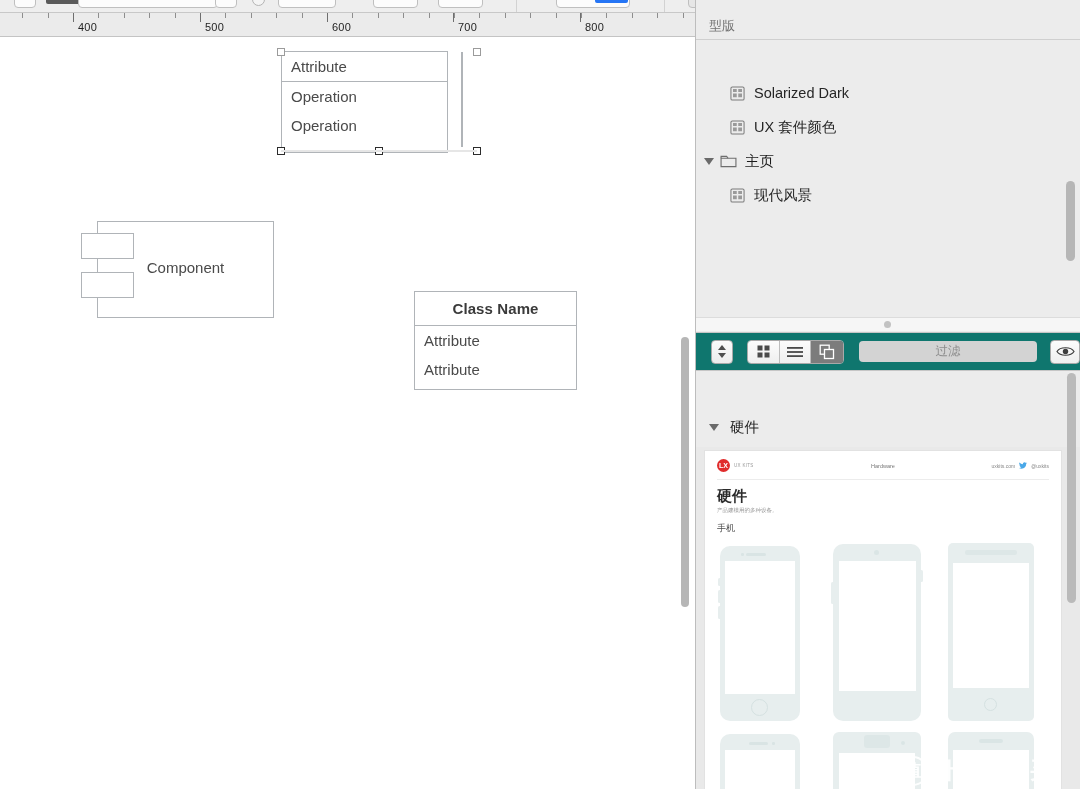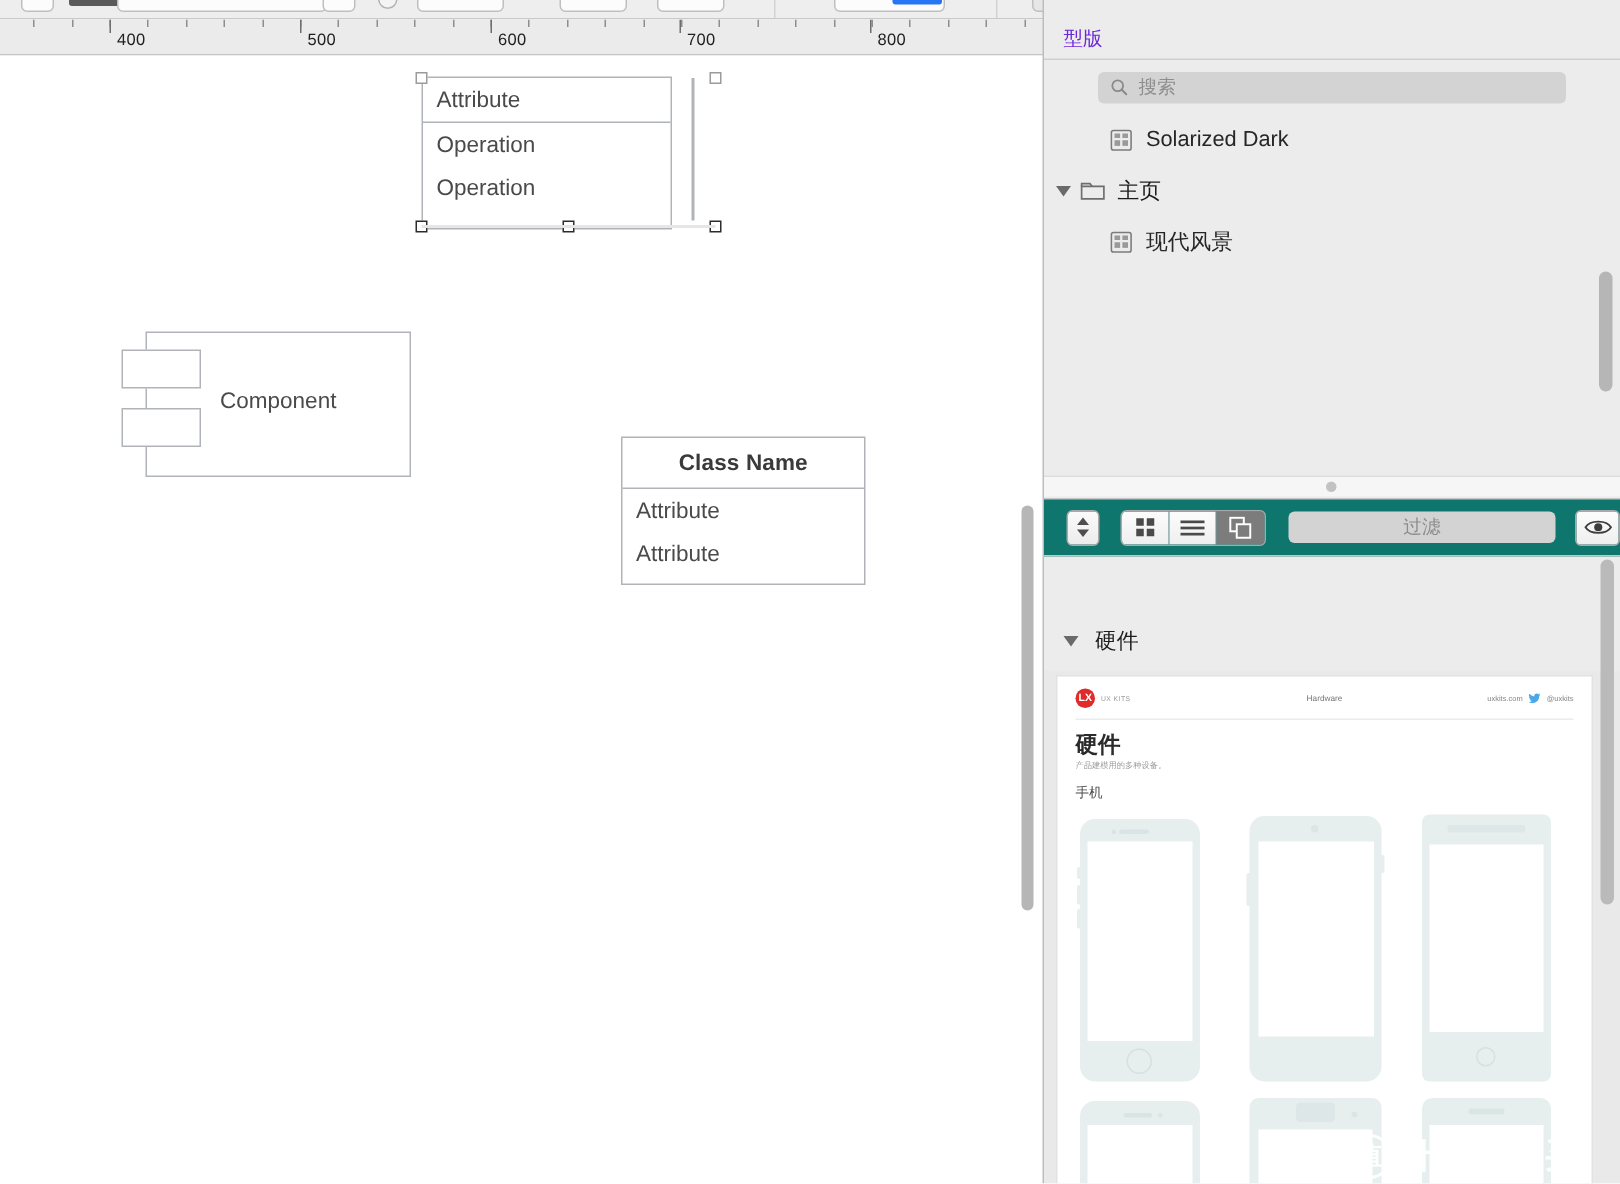--- a/index.html
+++ b/index.html
@@ -131,39 +131,39 @@
   .right-pane {
     position: absolute; left: 696px; top: 0; width: 384px; height: 789px;
     background: #ececec;
   }
   .rp-header {
     position: absolute; left: 0; top: 13px; width: 384px; height: 27px;
     background: #ececec; border-bottom: 1px solid #cfcfcf;
     display: flex; align-items: center;
   }
   .rp-header .t {
-    font-size: 13px; color: #6d28d9; padding-left: 13px; font-weight: 500;
+    font-size: 13px; color: #737373; padding-left: 13px; font-weight: 500;
   }
   .rp-search-wrap {
     position: absolute; left: 0; top: 41px; width: 384px; height: 34px;
     display: flex; align-items: center; justify-content: center;
   }
   .rp-search {
     width: 312px; height: 21px; background: #d3d3d3; border-radius: 4px;
     display: flex; align-items: center; padding-left: 8px;
   }
   .rp-search .ph { font-size: 12.5px; color: #8e8e8e; padding-left: 7px; }
   .mag { width: 12px; height: 12px; display: block; }
 
   
   .lib-list {
     position: absolute; left: 0; top: 76px; width: 384px; height: 246px;
     background: #ececec; overflow: hidden;
   }
-  .lib-row { display: flex; align-items: center; height: 34px; padding-left: 10px; }
+  .lib-row { display: flex; align-items: center; height: 34px; }
   .lib-row.group { padding-left: 8px; }
   .tri {
     width: 0; height: 0; border-left: 5.5px solid transparent;
     border-right: 5.5px solid transparent; border-top: 7px solid #6a6a6a;
     margin-right: 6px;
   }
   .folder-ico { width: 17px; height: 13px; margin-right: 8px; }
   .stencil-ico { width: 15px; height: 15px; margin-right: 9px; margin-left: 34px; }
   .lib-row .name { font-size: 14.5px; color: #262626; }
   .lib-row.group .name { font-size: 14.5px; color: #1b1b1b; }
@@ -443,41 +443,42 @@
   </div>
 
   <div class="pane-divider"></div>
 
   <div class="right-pane">
 
     <div class="rp-header">
       <div class="t">型版</div>
     </div>
 
-    <div class="rp-search-wrap">
-      <div class="rp-search">
-        <svg class="mag" viewBox="0 0 14 14">
-          <circle cx="6" cy="6" r="4.2" stroke="#8a8a8a" fill="none" stroke-width="1.4"></circle>
-          <path d="M9.2 9.2 L12.6 12.6" stroke="#8a8a8a" stroke-width="1.6" stroke-linecap="round"></path>
-        </svg>
-        <span class="ph">搜索</span>
-      </div>
-    </div>
 
     <div class="lib-list">
       <div id="lib-rows">
           <div class="lib-row">
             <svg class="stencil-ico" viewBox="0 0 16 16">
               <rect x="1" y="1" width="14" height="14" rx="1.5" stroke="#7b7b7b" fill="none" stroke-width="1.1"></rect>
               <rect x="3.2" y="3.2" width="4" height="3.2" fill="#9a9a9a"></rect>
               <rect x="8.8" y="3.2" width="4" height="3.2" fill="#9a9a9a"></rect>
               <rect x="3.2" y="8" width="4" height="4" fill="#9a9a9a"></rect>
               <rect x="8.8" y="8" width="4" height="4" fill="#9a9a9a"></rect>
             </svg>
             <span class="name">Solarized Dark</span>
+          </div>
+          <div class="lib-row">
+            <svg class="stencil-ico" viewBox="0 0 16 16">
+              <rect x="1" y="1" width="14" height="14" rx="1.5" stroke="#7b7b7b" fill="none" stroke-width="1.1"></rect>
+              <rect x="3.2" y="3.2" width="4" height="3.2" fill="#9a9a9a"></rect>
+              <rect x="8.8" y="3.2" width="4" height="3.2" fill="#9a9a9a"></rect>
+              <rect x="3.2" y="8" width="4" height="4" fill="#9a9a9a"></rect>
+              <rect x="8.8" y="8" width="4" height="4" fill="#9a9a9a"></rect>
+            </svg>
+            <span class="name">UX 套件颜色</span>
           </div>
           <div class="lib-row group">
             <span class="tri"></span>
             <svg class="folder-ico" viewBox="0 0 18 14">
               <path d="M1 3.5 L1 12.5 L17 12.5 L17 3.5 Z" stroke="#6d6d6d" fill="none" stroke-width="1.2"></path>
               <path d="M1 3.5 L1 1.5 L7 1.5 L8.5 3.5" stroke="#6d6d6d" fill="none" stroke-width="1.2"></path>
             </svg>
             <span class="name">主页</span>
           </div>
           <div class="lib-row">

